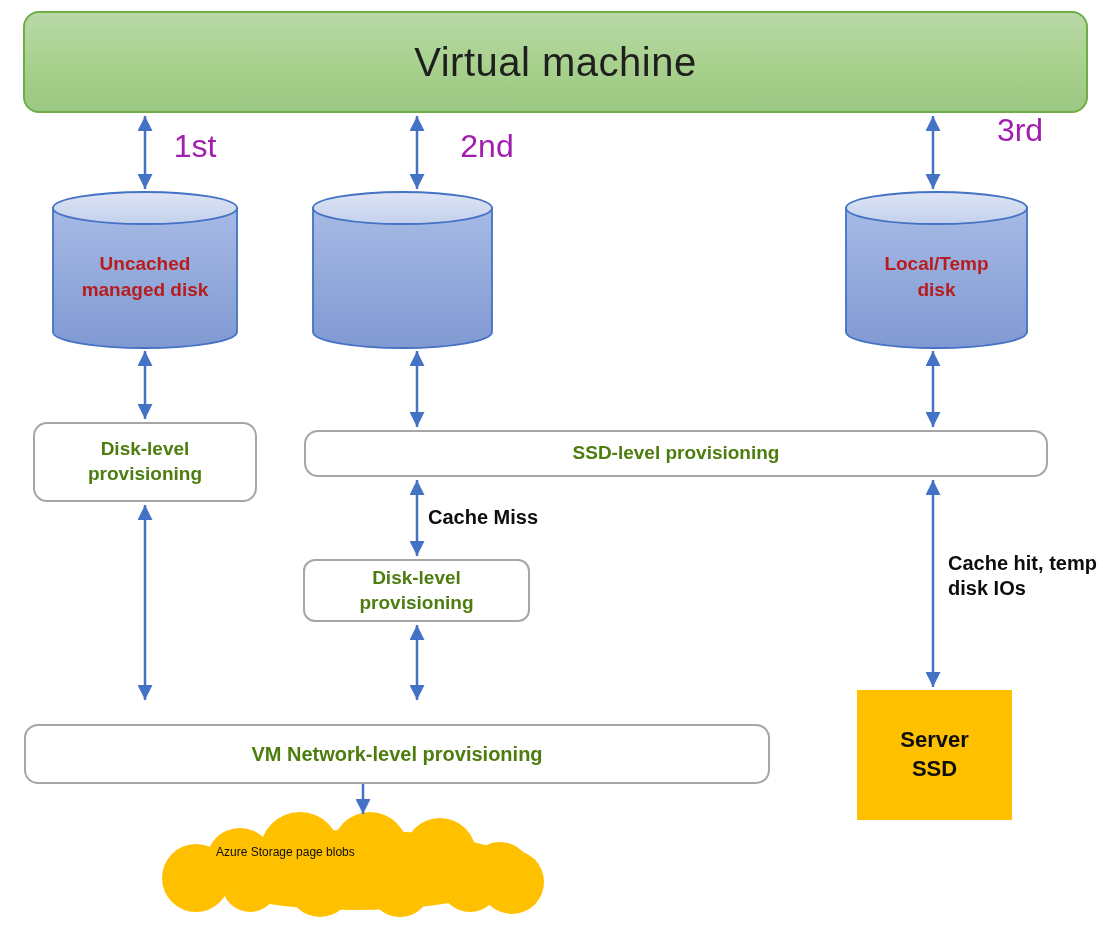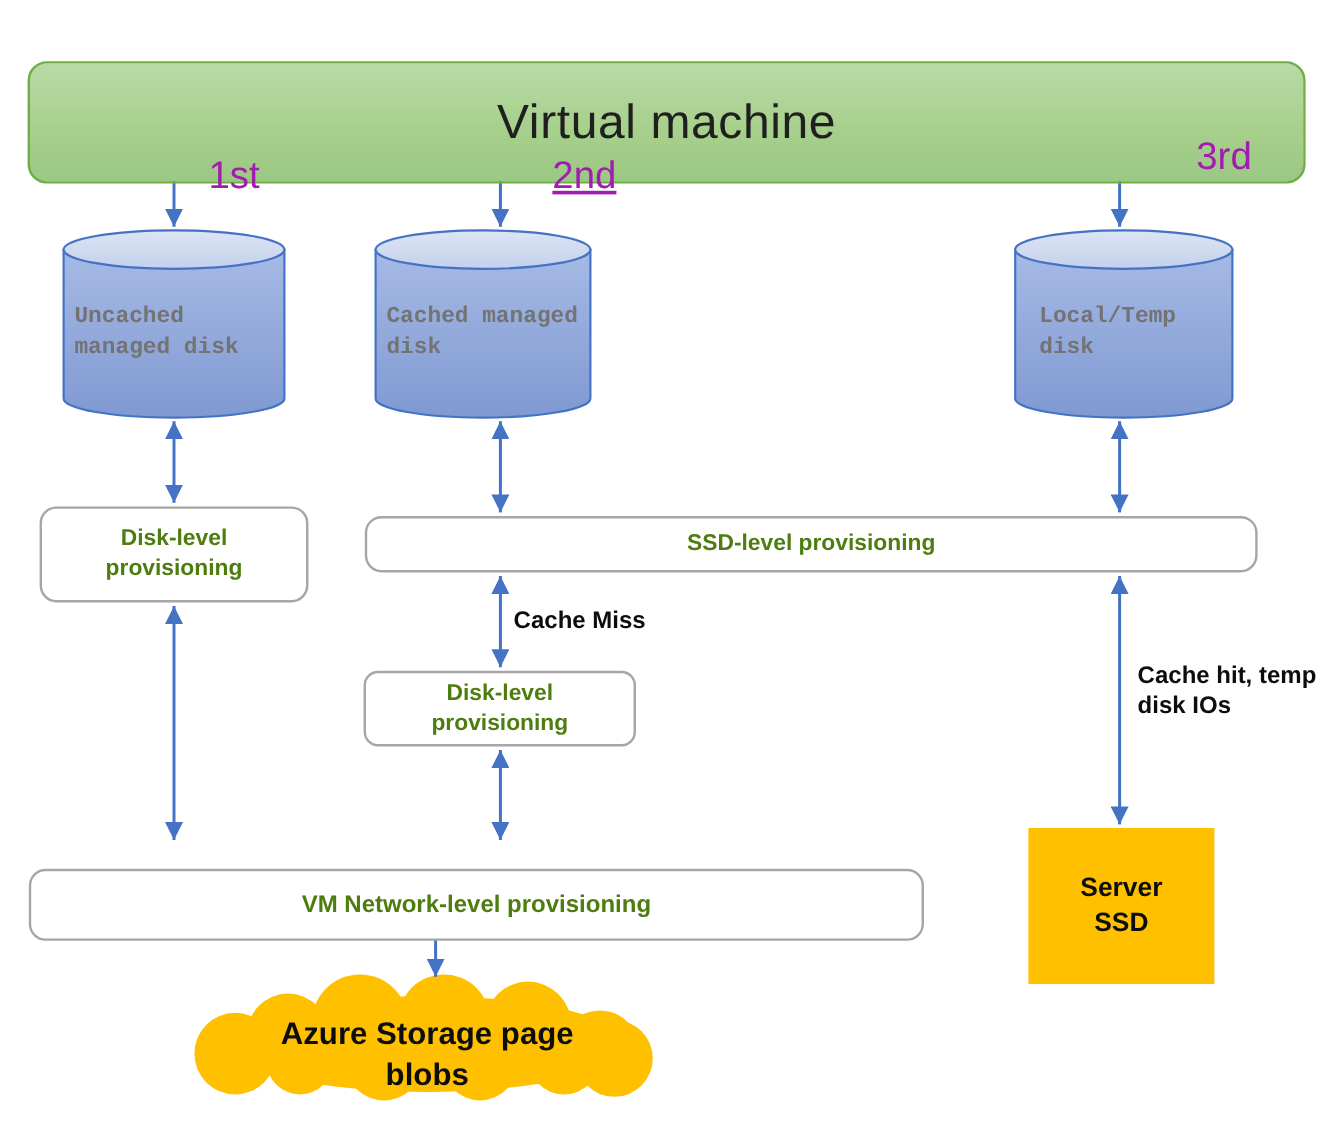--- a/index.html
+++ b/index.html
@@ -22,43 +22,42 @@
 
   .vm-box {
     left: 23px; top: 11px; width: 1065px; height: 102px;
     border: 2px solid #70AD47;
     border-radius: 16px;
     background: linear-gradient(to bottom, #b9d9a7 0%, #a7d08c 55%, #9bc884 100%);
     color: #1f1f1f;
     font-size: 40px;
     letter-spacing: 0.5px;
     z-index: 2;
-    margin-top: 40px;
   }
 
   .order-label {
     position: absolute;
     font-size: 32px;
     color: #a21caf;
     z-index: 2;
     width: 70px;
     text-align: center;
   }
 
   .disk-label {
     position: absolute;
     z-index: 3;
-    color: #737373;
+    color: #b91c1c;
     font-weight: bold;
     font-size: 19px;
     line-height: 1.35;
     display: flex;
     align-items: center;
     justify-content: center;
-    font-family: Liberation Mono, monospace;
+    text-align: center;
   }
 
   .gray-box {
     background: #ffffff;
     border: 2px solid #a6a6a6;
     border-radius: 14px;
     color: #4d7c0f;
     font-weight: bold;
     font-size: 19px;
     line-height: 1.3;
@@ -88,24 +87,23 @@
     line-height: 1.3;
     z-index: 2;
   }
   .server-ssd .inner { width: 100px; }
 
   .cloud-label {
     position: absolute;
     left: 216px; top: 845px; width: 280px;
     z-index: 3;
     color: #0d0d0d;
-    font-weight: bold;
-    font-size: 26px;
+    font-weight: normal;
+    font-size: 12px;
     line-height: 1.3;
-    text-align: center;
   }
 </style>
 </head>
 <body>
 
 <div class="canvas">
 
   <svg class="shapes-svg" width="1103" height="945" viewBox="0 0 1103 945" xmlns="http://www.w3.org/2000/svg">
     <defs>
       <marker id="arr" viewBox="0 0 10 10" refX="10" refY="5" markerWidth="6" markerHeight="6" orient="auto-start-reverse" markerUnits="strokeWidth">
@@ -167,25 +165,24 @@
       <line x1="933" y1="480" x2="933" y2="687" marker-start="url(#arr)" marker-end="url(#arr)"></line>
       <line x1="363" y1="766" x2="363" y2="814" marker-start="url(#arr)" marker-end="url(#arr)"></line>
     </g>
   </svg>
 
   <div class="node vm-box">
     <span>Virtual machine</span>
   </div>
 
   <div class="order-label" style="left:160px; top:128px;">1st</div>
-  <div class="order-label" style="left:452px; top:128px;text-decoration:underline;">2nd</div>
+  <div class="order-label" style="left:452px; top:128px;">2nd</div>
   <div class="order-label" style="left:985px; top:112px;">3rd</div>
 
   <div class="disk-label" style="left:62px; top:214px; width:166px; height:126px;">Uncached managed disk</div>
-  <div class="disk-label" style="left:322px; top:214px; width:161px; height:126px;">Cached managed disk</div>
   <div class="disk-label" style="left:866px; top:214px; width:141px; height:126px;">Local/Temp disk</div>
 
   <div class="node gray-box box-disk-left">
     <span style="width:130px;">Disk-level provisioning</span>
   </div>
   <div class="node gray-box box-ssd">
     <span>SSD-level provisioning</span>
   </div>
   <div class="node gray-box box-disk-mid">
     <span style="width:130px;">Disk-level provisioning</span>

